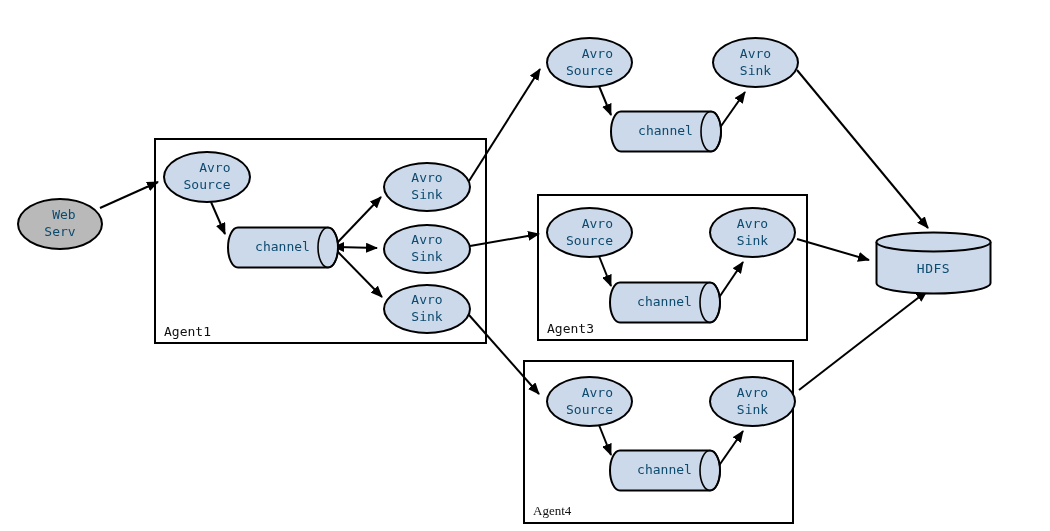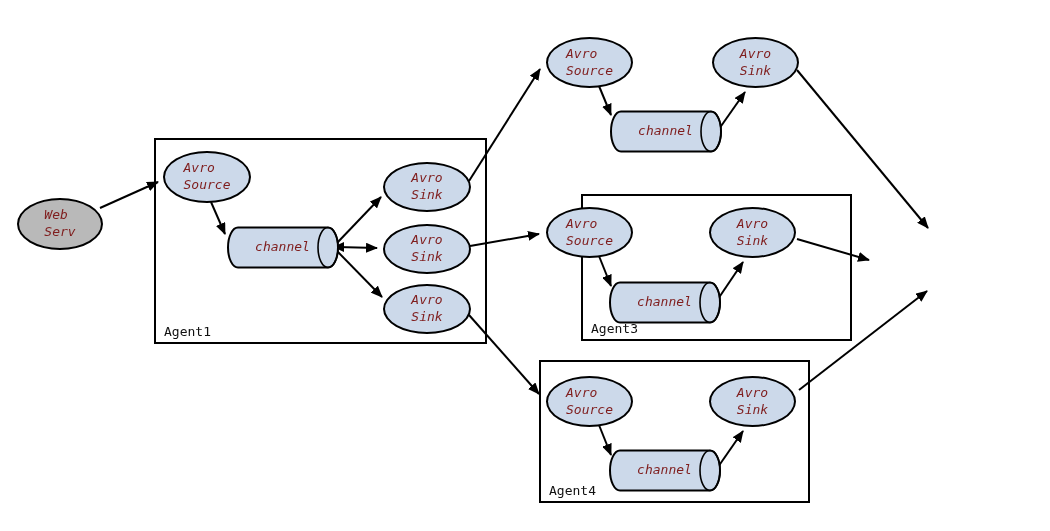--- a/index.html
+++ b/index.html
@@ -16,21 +16,21 @@
   .agent-label{
     position:absolute;left:8px;bottom:3px;font-size:13px;color:#111;
   }
   .node{position:absolute;box-sizing:border-box;display:flex;align-items:center;justify-content:center;}
   .ellipse{
     border:2px solid #000;border-radius:50%;
   }
   .fill-blue{background:#ccd9ea;}
   .fill-gray{background:#b9b9b9;}
   .nlabel{
-    white-space:pre-line;text-align:left;font-size:13px;line-height:1.3;color:#7f1d1d;font-style:italic;
+    white-space:pre-line;text-align:right;font-size:13px;line-height:1.3;color:#0c4a6e;
   }
   .cyl{background:transparent;}
   .cyl svg{position:absolute;left:0;top:0;}
   .cyl .nlabel{position:relative;}
   .hdfs .nlabel{position:relative;padding-top:12px;letter-spacing:0.5px;}
   #watermark{
     position:absolute;right:3px;bottom:7px;
     font-family:"Liberation Sans",sans-serif;font-size:14px;
     color:rgba(190,190,190,0.75);
   }
@@ -62,24 +62,24 @@
     <line class="edge" x1="599" y1="425" x2="611" y2="455" marker-end="url(#arrow)"></line>
     <line class="edge" x1="718" y1="467" x2="743" y2="431" marker-end="url(#arrow)"></line>
     <line class="edge" x1="797" y1="70" x2="928" y2="228" marker-end="url(#arrow)"></line>
     <line class="edge" x1="797" y1="239" x2="869" y2="260" marker-end="url(#arrow)"></line>
     <line class="edge" x1="799" y1="390" x2="927" y2="291" marker-end="url(#arrow)"></line>
   </svg>
 
   <div class="agent-box" style="left:154px;top:138px;width:333px;height:206px;">
     <span class="agent-label">Agent1</span>
   </div>
-  <div class="agent-box" style="left:537px;top:194px;width:271px;height:147px;margin-left:44px;">
+  <div class="agent-box" style="left:537px;top:194px;width:271px;height:147px;">
     <span class="agent-label">Agent3</span>
   </div>
-  <div class="agent-box" style="left:539px;top:360px;width:271px;height:143px;">
+  <div class="agent-box" style="left:523px;top:360px;width:271px;height:164px;font-family:Liberation Serif, serif;">
     <span class="agent-label">Agent4</span>
   </div>
 
   <div class="node ellipse fill-gray" style="left:17px;top:198px;width:86px;height:52px;">
     <span class="nlabel">Web
 Serv</span>
   </div>
 
   <div class="node ellipse fill-blue" style="left:163px;top:151px;width:88px;height:52px;">
     <span class="nlabel">Avro
@@ -146,15 +146,22 @@
       <path d="M 12 1.5 L 102 1.5 A 10 20 0 0 1 102 41.5 L 12 41.5 A 10 20 0 0 1 12 1.5 Z" fill="#ccd9ea" stroke="#000" stroke-width="2"></path>
       <ellipse cx="102" cy="21.5" rx="10" ry="20" fill="none" stroke="#000" stroke-width="1.6"></ellipse>
     </svg>
     <span class="nlabel">channel</span>
   </div>
   <div class="node ellipse fill-blue" style="left:709px;top:376px;width:87px;height:51px;">
     <span class="nlabel">Avro
 Sink</span>
   </div>
 
+  <div class="node hdfs" style="left:875px;top:231px;width:117px;height:64px;">
+    <svg width="117" height="64" style="position:absolute;left:0;top:0;">
+      <path d="M 1.5 11 L 1.5 52 A 57 10.5 0 0 0 115.5 52 L 115.5 11" fill="#ccd9ea" stroke="#000" stroke-width="2"></path>
+      <ellipse cx="58.5" cy="11" rx="57" ry="9.5" fill="#ccd9ea" stroke="#000" stroke-width="2"></ellipse>
+    </svg>
+    <span class="nlabel">HDFS</span>
+  </div>
 
 
 </div>
 
 </body></html>

